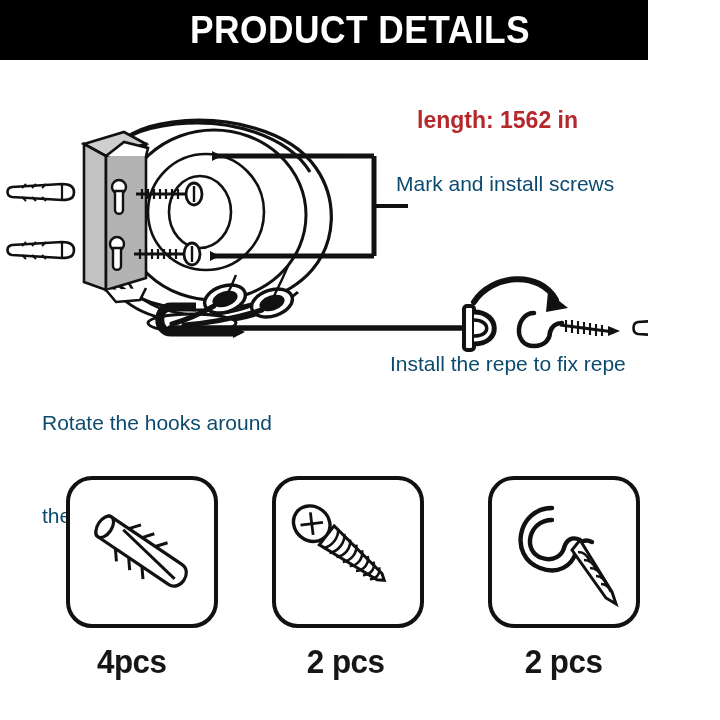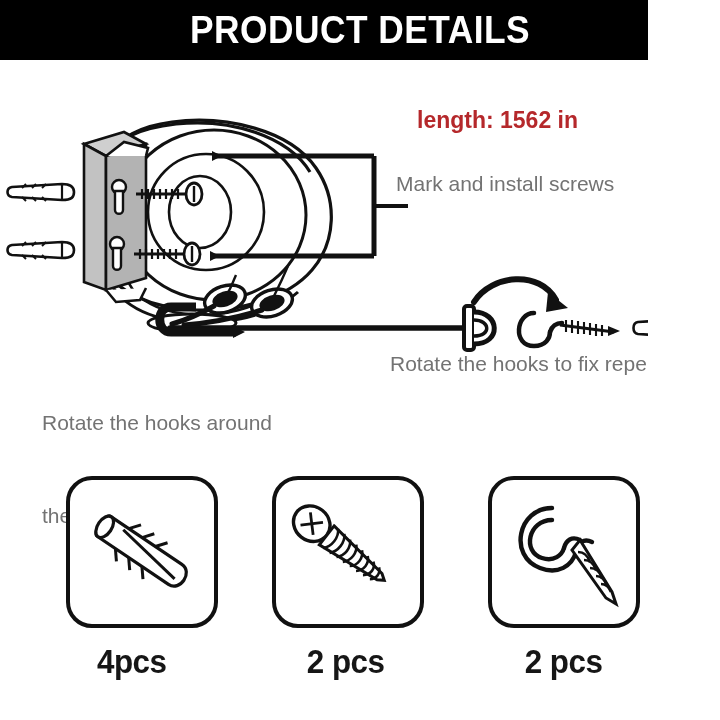--- a/index.html
+++ b/index.html
@@ -41,21 +41,21 @@
     font-size: 38px;
     letter-spacing: 0.5px;
     transform: scaleX(0.93);
     transform-origin: center center;
     white-space: nowrap;
   }
 
   
   .txt {
     position: absolute;
-    color: #737373;
+    color: #0c4a6e;
     font-family: "Liberation Sans", sans-serif;
     white-space: pre;
   }
   .length-label {
     left: 417px;
     top: 107px;
     color: #b5282b;
     font-size: 23px;
     font-weight: bold;
   }
@@ -330,21 +330,21 @@
 
   <div class="txt length-label">length: 1562 in</div>
 
   <div class="txt mark-label">Mark and install screws</div>
 
   <div class="txt rotate-label">
     <div>Rotate the hooks around</div>
     <div>the brake</div>
   </div>
 
-  <div class="txt install-label">Rotate the hooks to fix repe</div>
+  <div class="txt install-label">Install the repe to fix repe</div>
 
   <div class="parts-row">
 
     <div class="part-cell c0">
       <div class="part-box">
         <svg width="144" height="144" viewBox="0 0 144 144">
           <g transform="rotate(34 72 72)">
             <path d="M26,60 C 20,60 20,84 26,84 L112,84 C 126,84 126,60 112,60 Z" fill="#ffffff" stroke="#111111" stroke-width="3.2"></path>
             <ellipse cx="27" cy="72" rx="7" ry="12" fill="#ffffff" stroke="#111111" stroke-width="3.2"></ellipse>
             <g fill="none" stroke="#111111" stroke-width="3">

